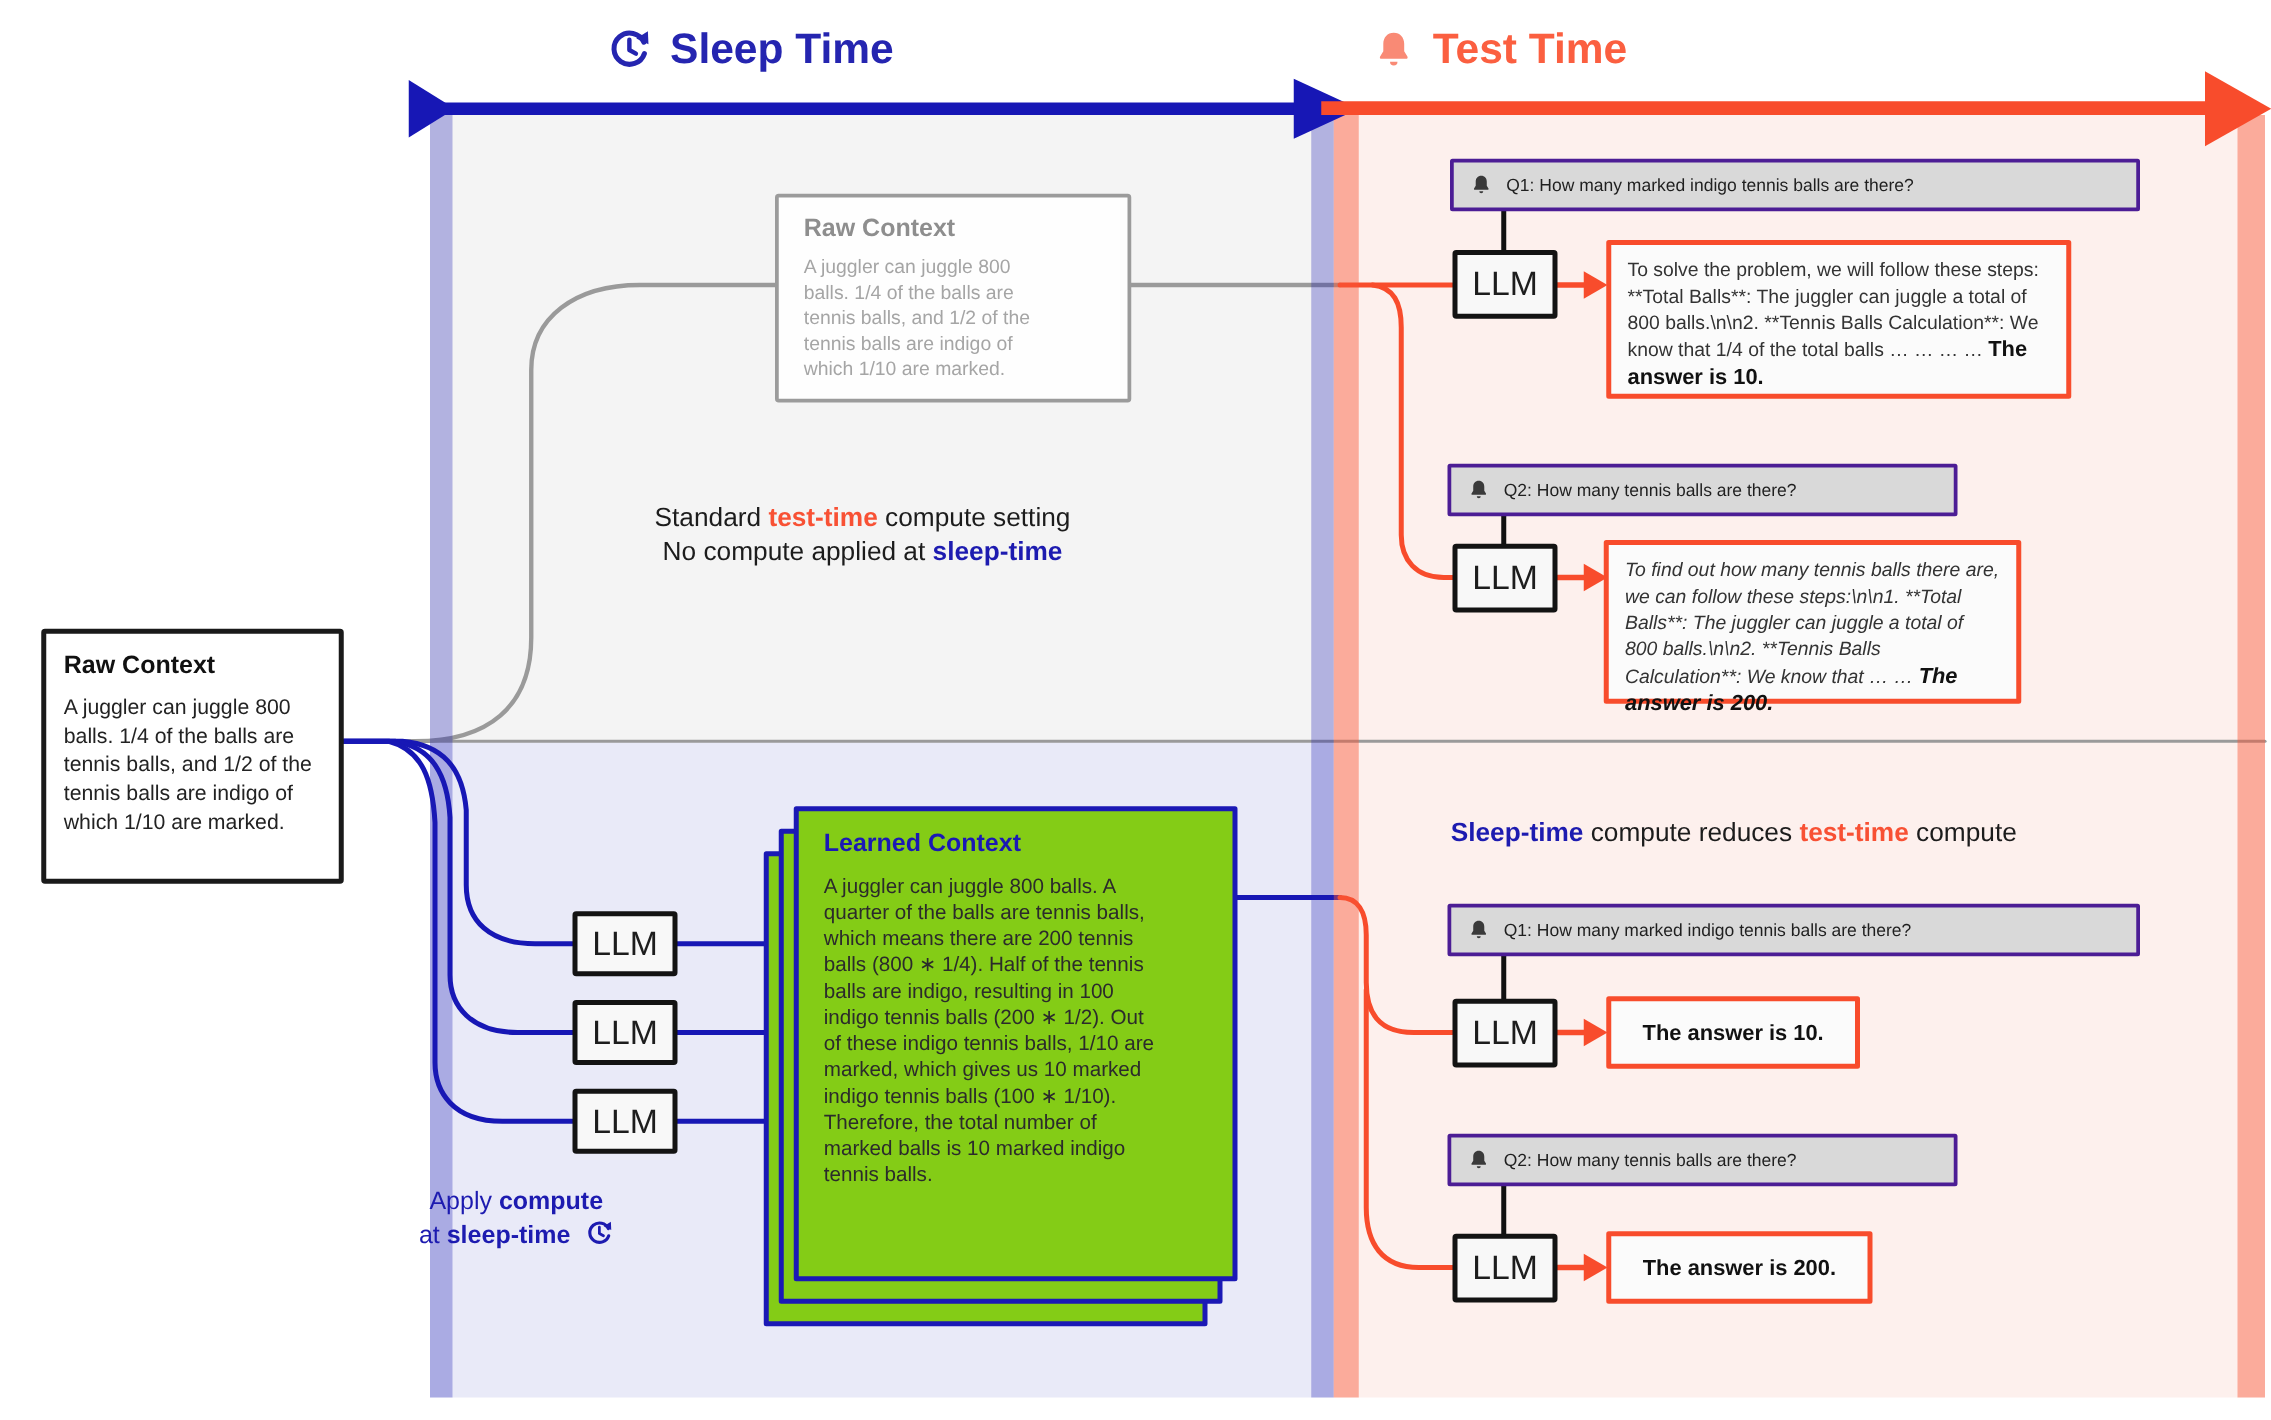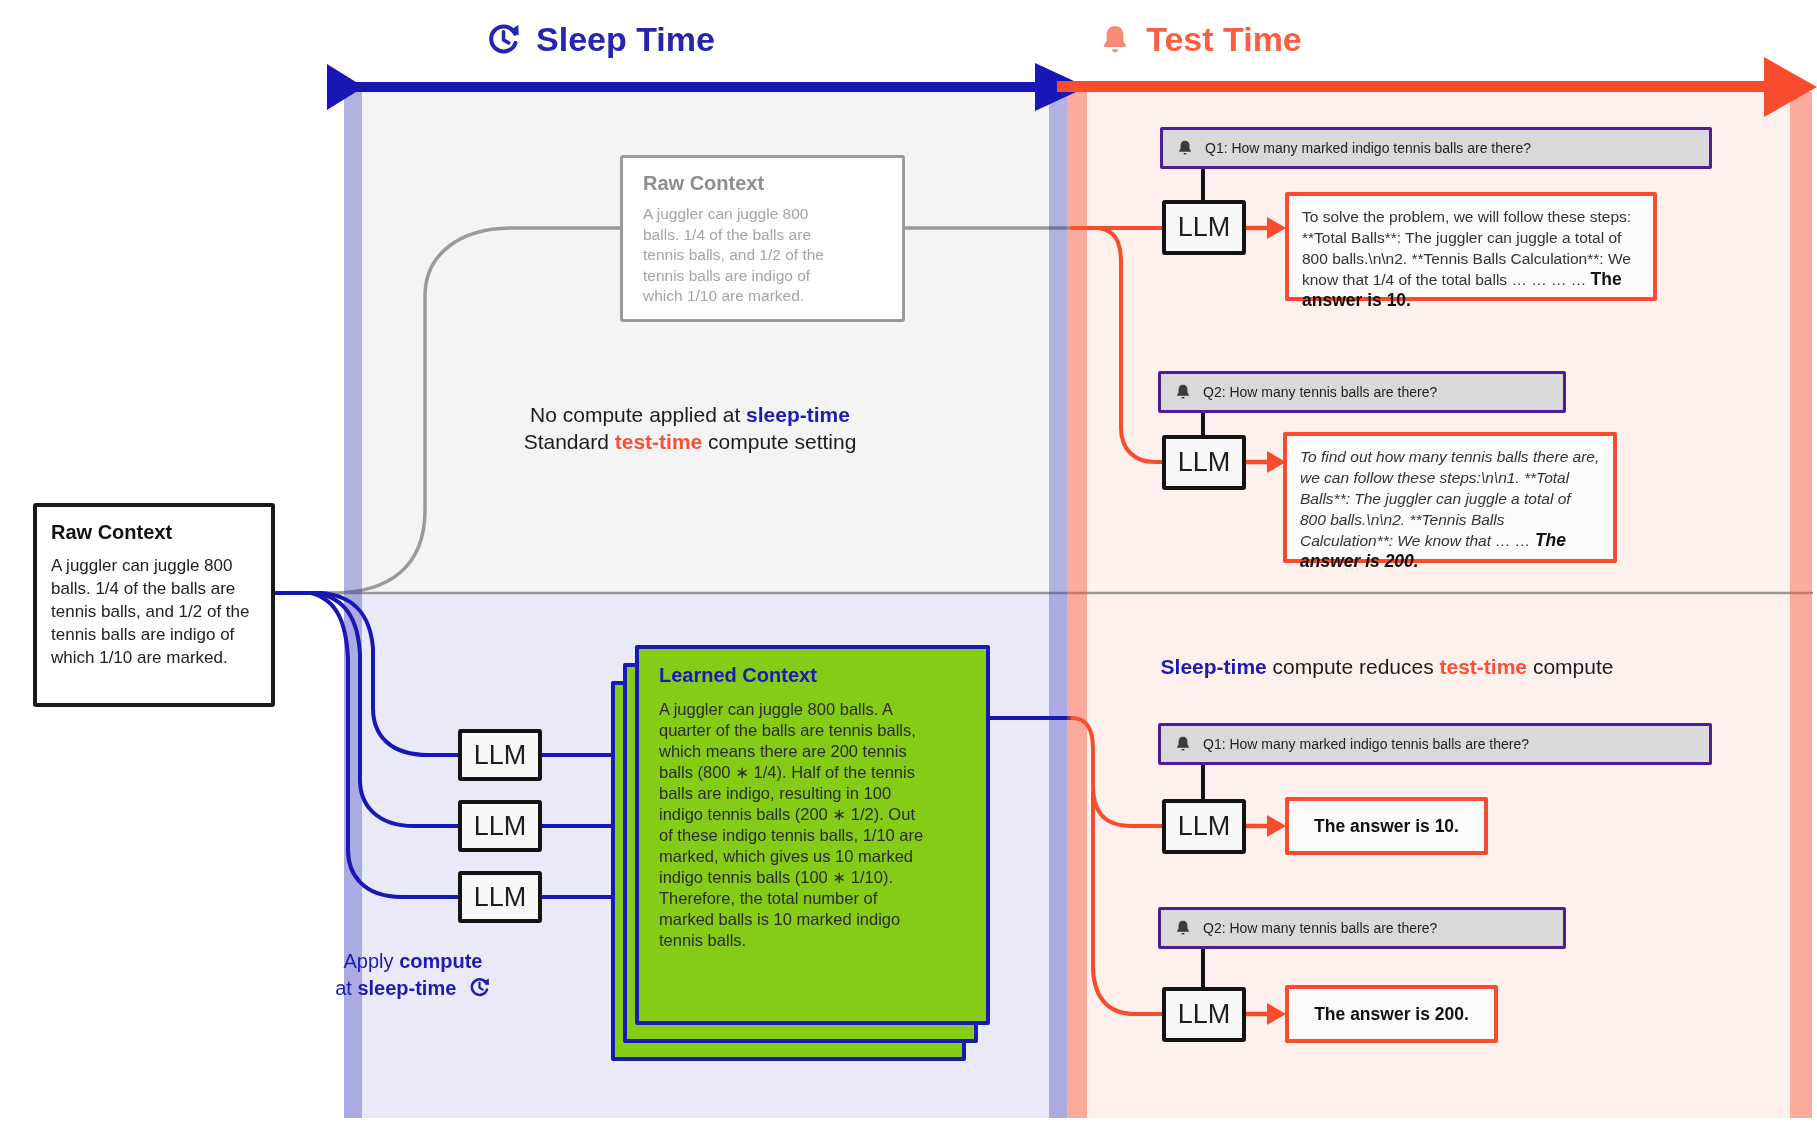--- a/index.html
+++ b/index.html
@@ -121,22 +121,22 @@
     <div class="t">Raw Context</div>
     <div class="b">A juggler can juggle 800 balls. 1/4 of the balls are tennis balls, and 1/2 of the tennis balls are indigo of which 1/10 are marked.</div>
   </div>
 
   <div id="faded-box" class="ctxbox">
     <div class="t">Raw Context</div>
     <div class="b">A juggler can juggle 800 balls. 1/4 of the balls are tennis balls, and 1/2 of the tennis balls are indigo of which 1/10 are marked.</div>
   </div>
 
   <div id="standard-note" class="note">
+    <div><span>Standard </span><span class="hl-o">test-time</span><span> compute setting</span></div>
     <div><span>No compute applied at </span><span class="hl-b">sleep-time</span></div>
-    <div><span>Standard </span><span class="hl-o">test-time</span><span> compute setting</span></div>
   </div>
 
   <div id="page3" class="page"></div>
   <div id="page2" class="page"></div>
   <div id="learned-box" class="page">
     <div class="t">Learned Context</div>
     <div class="b">A juggler can juggle 800 balls. A quarter of the balls are tennis balls, which means there are 200 tennis balls (800 ∗ 1/4). Half of the tennis balls are indigo, resulting in 100 indigo tennis balls (200 ∗ 1/2). Out of these indigo tennis balls, 1/10 are marked, which gives us 10 marked indigo tennis balls (100 ∗ 1/10). Therefore, the total number of marked balls is 10 marked indigo tennis balls.</div>
   </div>
 
   <div class="llm" style="left:458px;top:729px;height:52px;">
@@ -167,21 +167,21 @@
   <div class="qbox" style="left:1160px;top:127px;width:552px;">
     <svg class="bell" width="18" height="18" viewBox="0 0 24 24">
         <path d="M12 2.2c-3.6 0-5.9 2.7-5.9 6.3v4.2l-1.8 2.9c-.4.6 0 1.4.8 1.4h13.8c.8 0 1.2-.8.8-1.4l-1.8-2.9V8.5c0-3.6-2.3-6.3-5.9-6.3z" fill="#3a3a3a"></path>
         <path d="M9.9 18.6a2.1 2.1 0 0 0 4.2 0z" fill="#3a3a3a"></path>
       </svg>
     <span>Q1: How many marked indigo tennis balls are there?</span>
   </div>
   <div class="llm" style="left:1162px;top:200px;height:55px;">
       <span>LLM</span>
     </div>
-  <div class="ans" style="left:1285px;top:192px;width:372px;height:109px;">
+  <div class="ans" style="left:1285px;top:192px;width:372px;height:127px;">
     <span>To solve the problem, we will follow these steps:  **Total Balls**: The juggler can juggle a total of 800 balls.\n\n2. **Tennis Balls Calculation**: We know that 1/4 of the total balls … … … … </span><b>The answer is 10.</b>
   </div>
 
   <div class="qbox" style="left:1158px;top:371px;width:408px;">
     <svg class="bell" width="18" height="18" viewBox="0 0 24 24">
         <path d="M12 2.2c-3.6 0-5.9 2.7-5.9 6.3v4.2l-1.8 2.9c-.4.6 0 1.4.8 1.4h13.8c.8 0 1.2-.8.8-1.4l-1.8-2.9V8.5c0-3.6-2.3-6.3-5.9-6.3z" fill="#3a3a3a"></path>
         <path d="M9.9 18.6a2.1 2.1 0 0 0 4.2 0z" fill="#3a3a3a"></path>
       </svg>
     <span>Q2: How many tennis balls are there?</span>
   </div>

